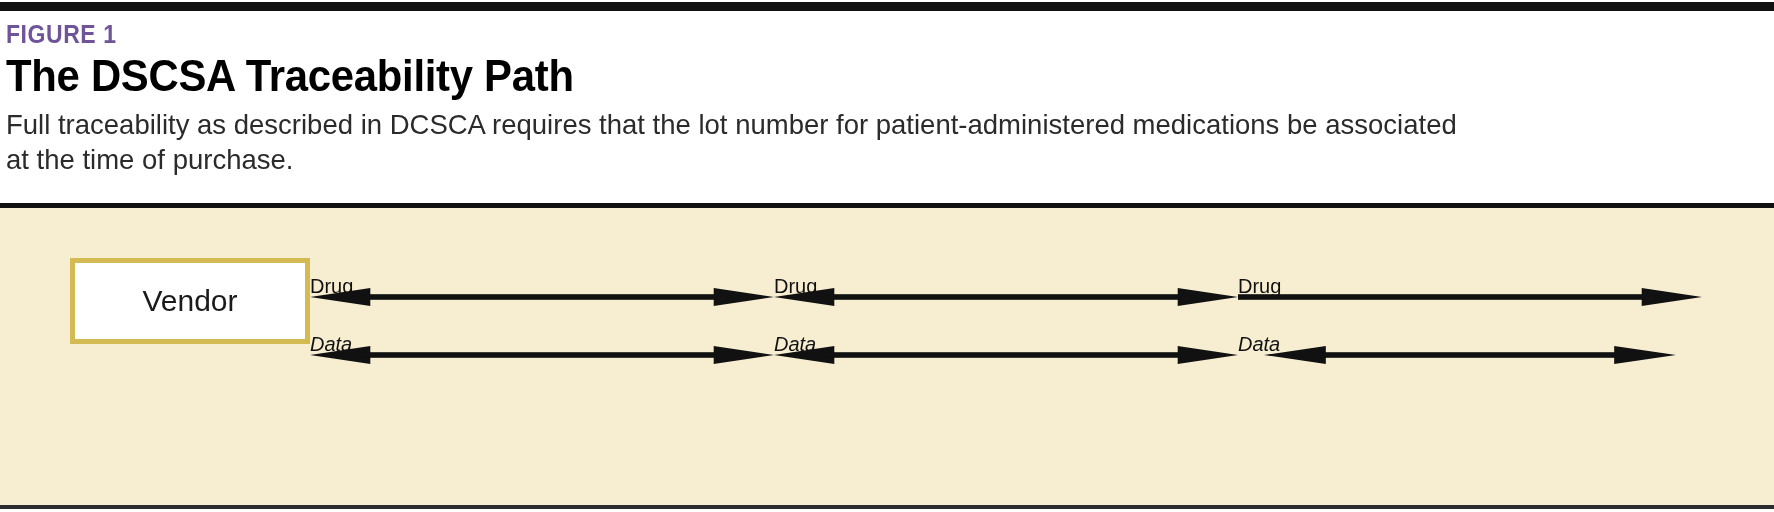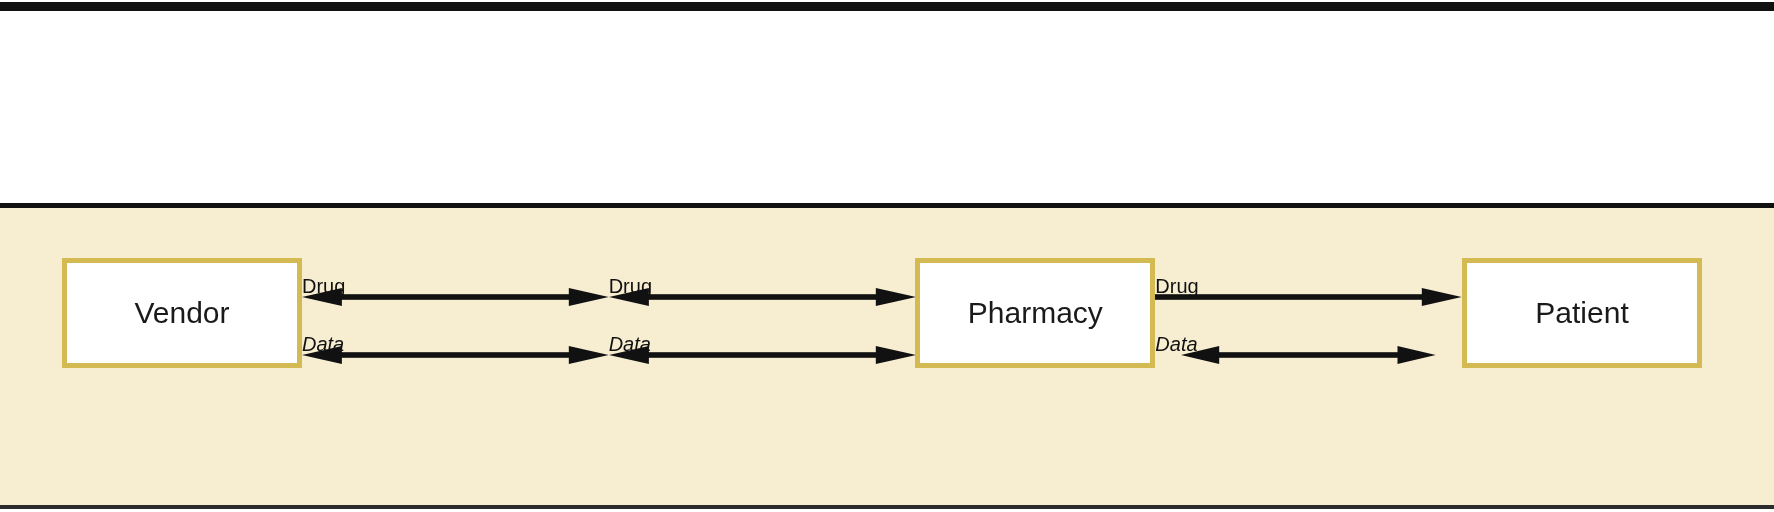--- a/index.html
+++ b/index.html
@@ -85,21 +85,22 @@
     align-items: stretch;
   }
 
   .node {
     background: #ffffff;
     border: 5px solid #D4BA52;
     display: flex;
     align-items: center;
     justify-content: center;
     flex: 0 0 240px;
-    height: 110px;
+    height: 86px;
+    margin-left: 8px;
   }
   .node-label {
     font-family: "Liberation Sans", sans-serif;
     font-size: 30px;
     color: #1a1a1a;
     line-height: 34px;
   }
 
   
   .conn {
@@ -139,20 +140,25 @@
   
   .inset { left: 26px; right: 26px; }
 </style>
 </head>
 <body>
 
 <div id="page">
 
   <div class="top-rule"></div>
 
+  <div class="header">
+    <div class="fig-label">FIGURE 1</div>
+    <div class="fig-title">The DSCSA Traceability Path</div>
+    <div class="fig-desc">Full traceability as described in DCSCA requires that the lot number for patient-administered medications be associated at the time of purchase.</div>
+  </div>
 
   <div class="mid-rule"></div>
 
   <div class="panel">
     <div class="flow">
 
       <div class="node">
         <span class="node-label">Vendor</span>
       </div>
 
@@ -196,23 +202,20 @@
           <div class="lane-arrow">
             <svg viewBox="0 0 100 22" preserveAspectRatio="none">
               <polygon points="0,11 13,2 13,20" fill="#111111"></polygon>
               <rect x="11" y="8.2" width="78" height="5.6" fill="#111111"></rect>
               <polygon points="100,11 87,2 87,20" fill="#111111"></polygon>
             </svg>
           </div>
         </div>
       </div>
 
-      <div class="node">
-        <span class="node-label">Pharmacy</span>
-      </div>
 
       <div class="conn">
         <div class="conn-lane lane-top">
           <div class="lane-label">Drug</div>
           <div class="lane-arrow">
             <svg viewBox="0 0 100 22" preserveAspectRatio="none">
               <rect x="0" y="8.2" width="89" height="5.6" fill="#111111"></rect>
               <polygon points="100,11 87,2 87,20" fill="#111111"></polygon>
             </svg>
           </div>
@@ -222,22 +225,19 @@
           <div class="lane-arrow inset">
             <svg viewBox="0 0 100 22" preserveAspectRatio="none">
               <polygon points="0,11 15,2 15,20" fill="#111111"></polygon>
               <rect x="13" y="8.2" width="74" height="5.6" fill="#111111"></rect>
               <polygon points="100,11 85,2 85,20" fill="#111111"></polygon>
             </svg>
           </div>
         </div>
       </div>
 
-      <div class="node">
-        <span class="node-label">Patient</span>
-      </div>
 
     </div>
   </div>
 
   <div class="bottom-rule"></div>
 
 </div>
 
 </body></html>

